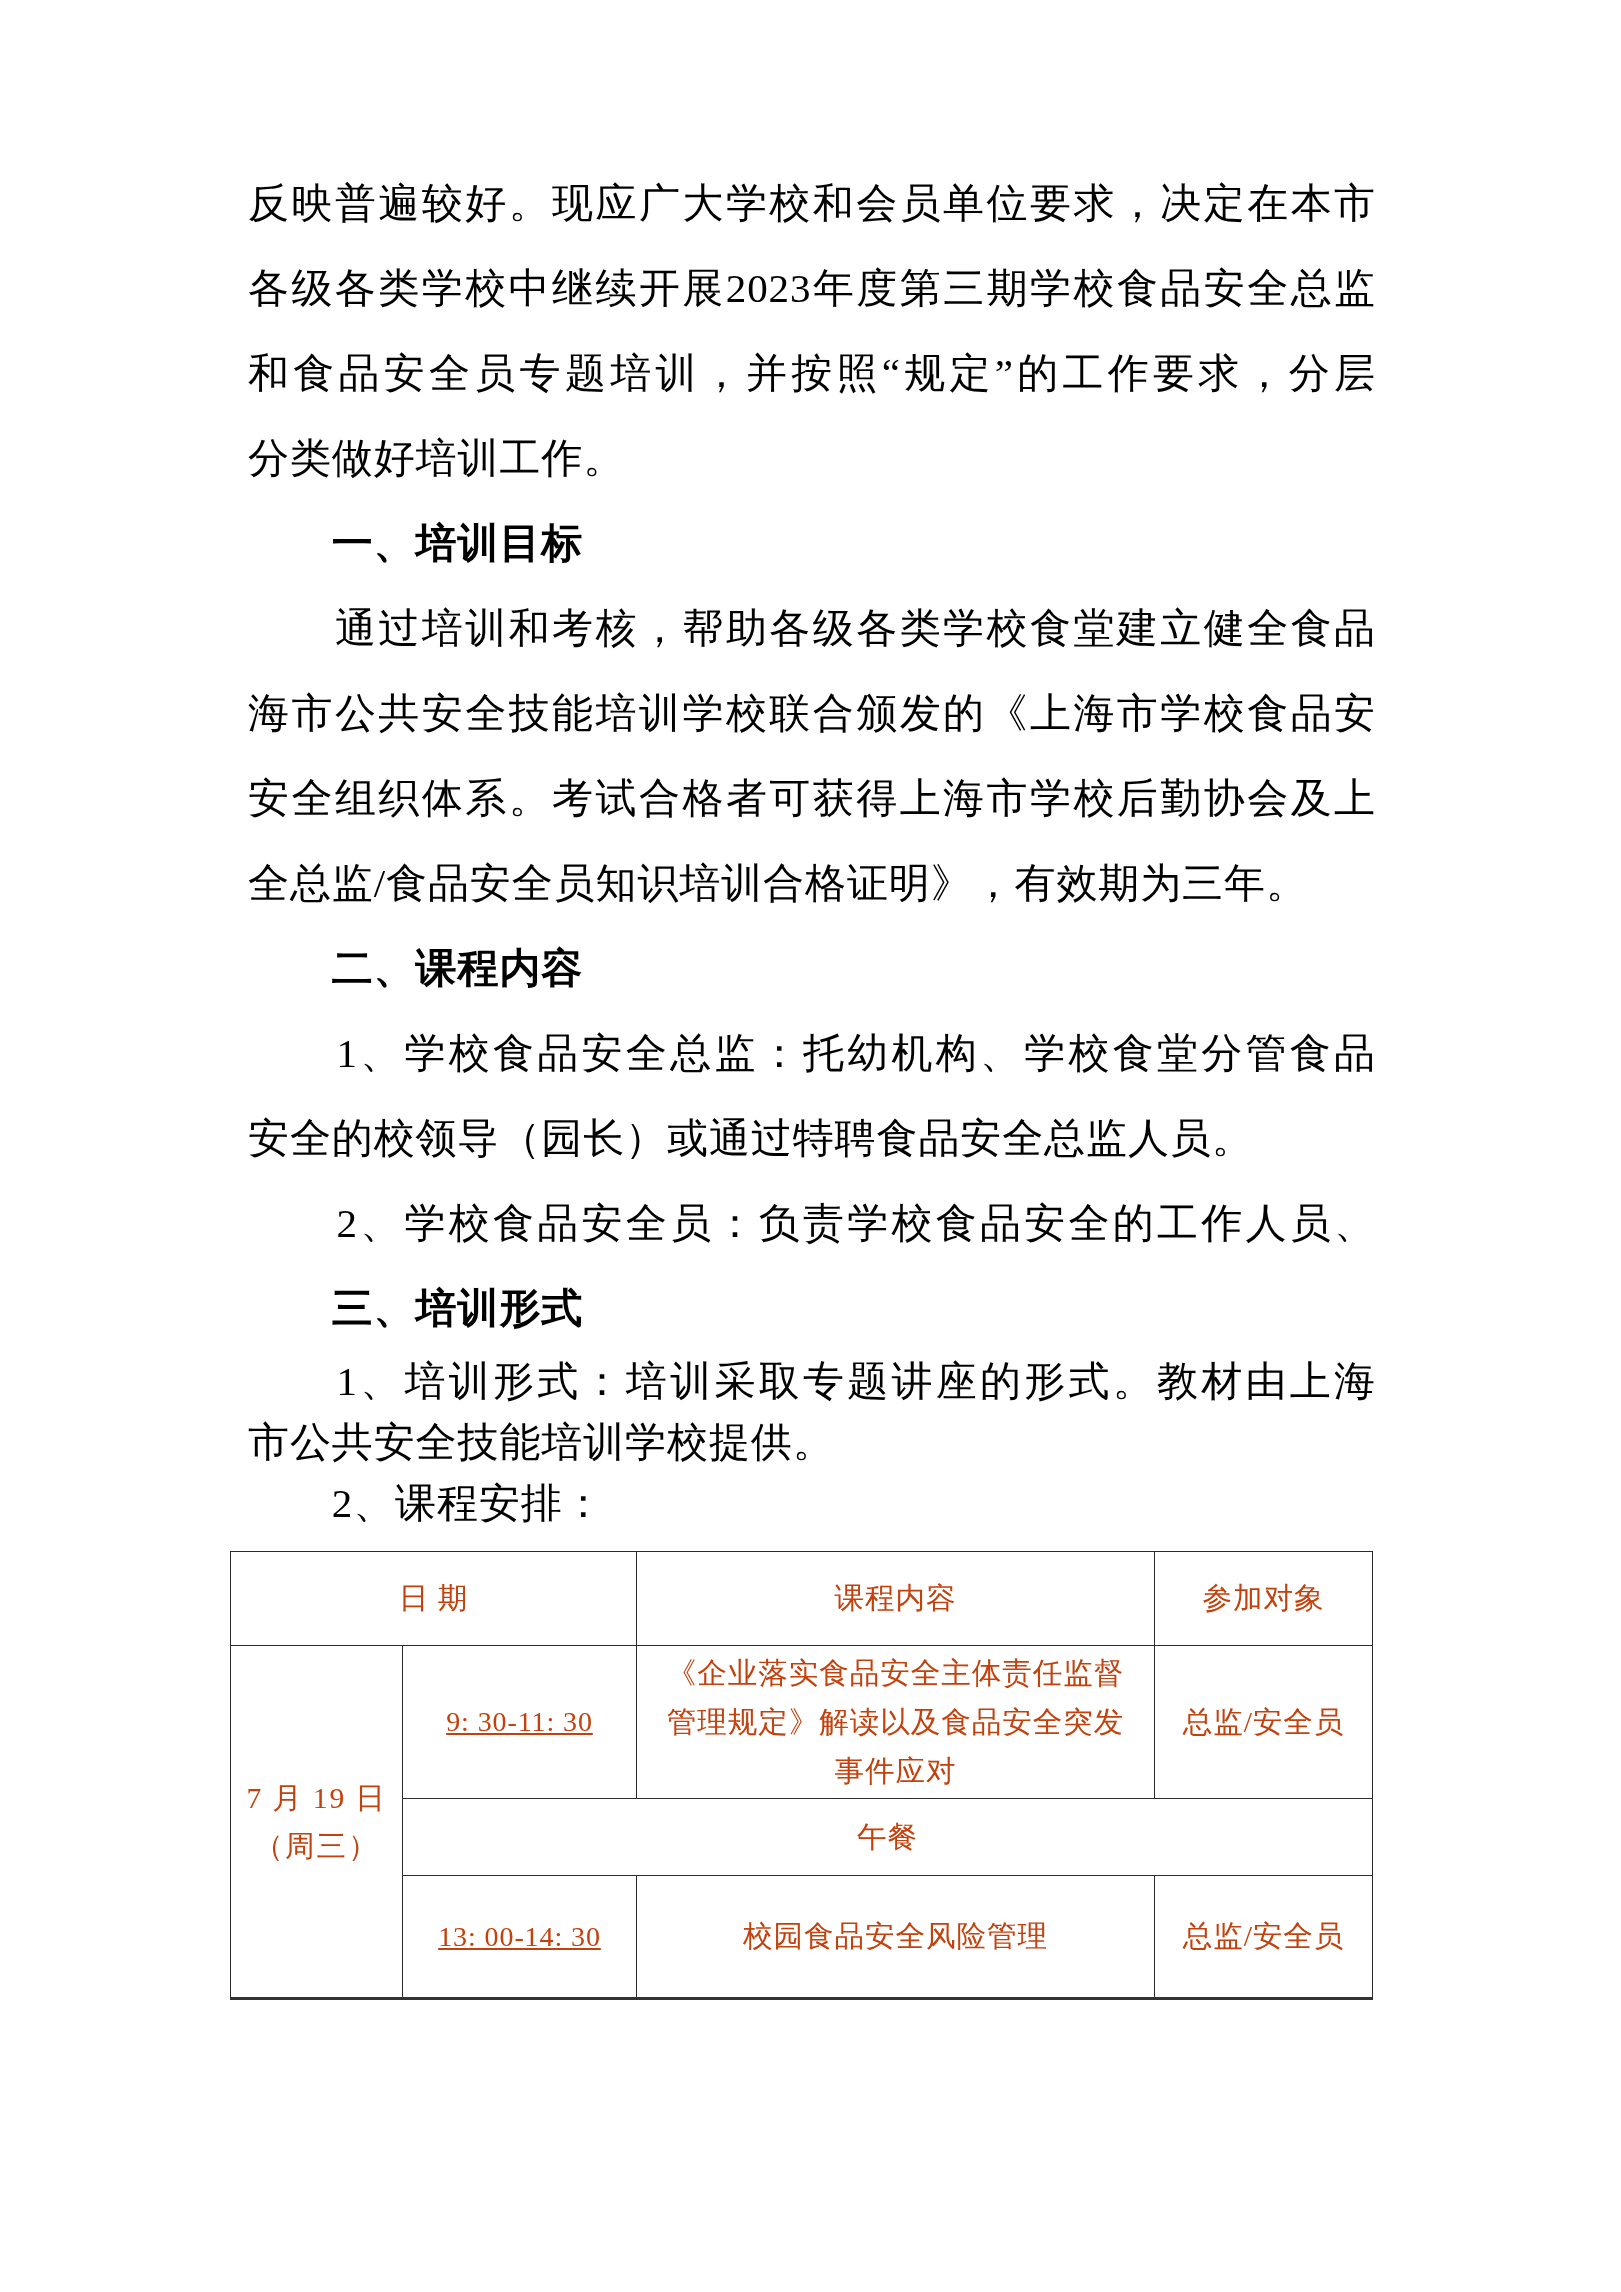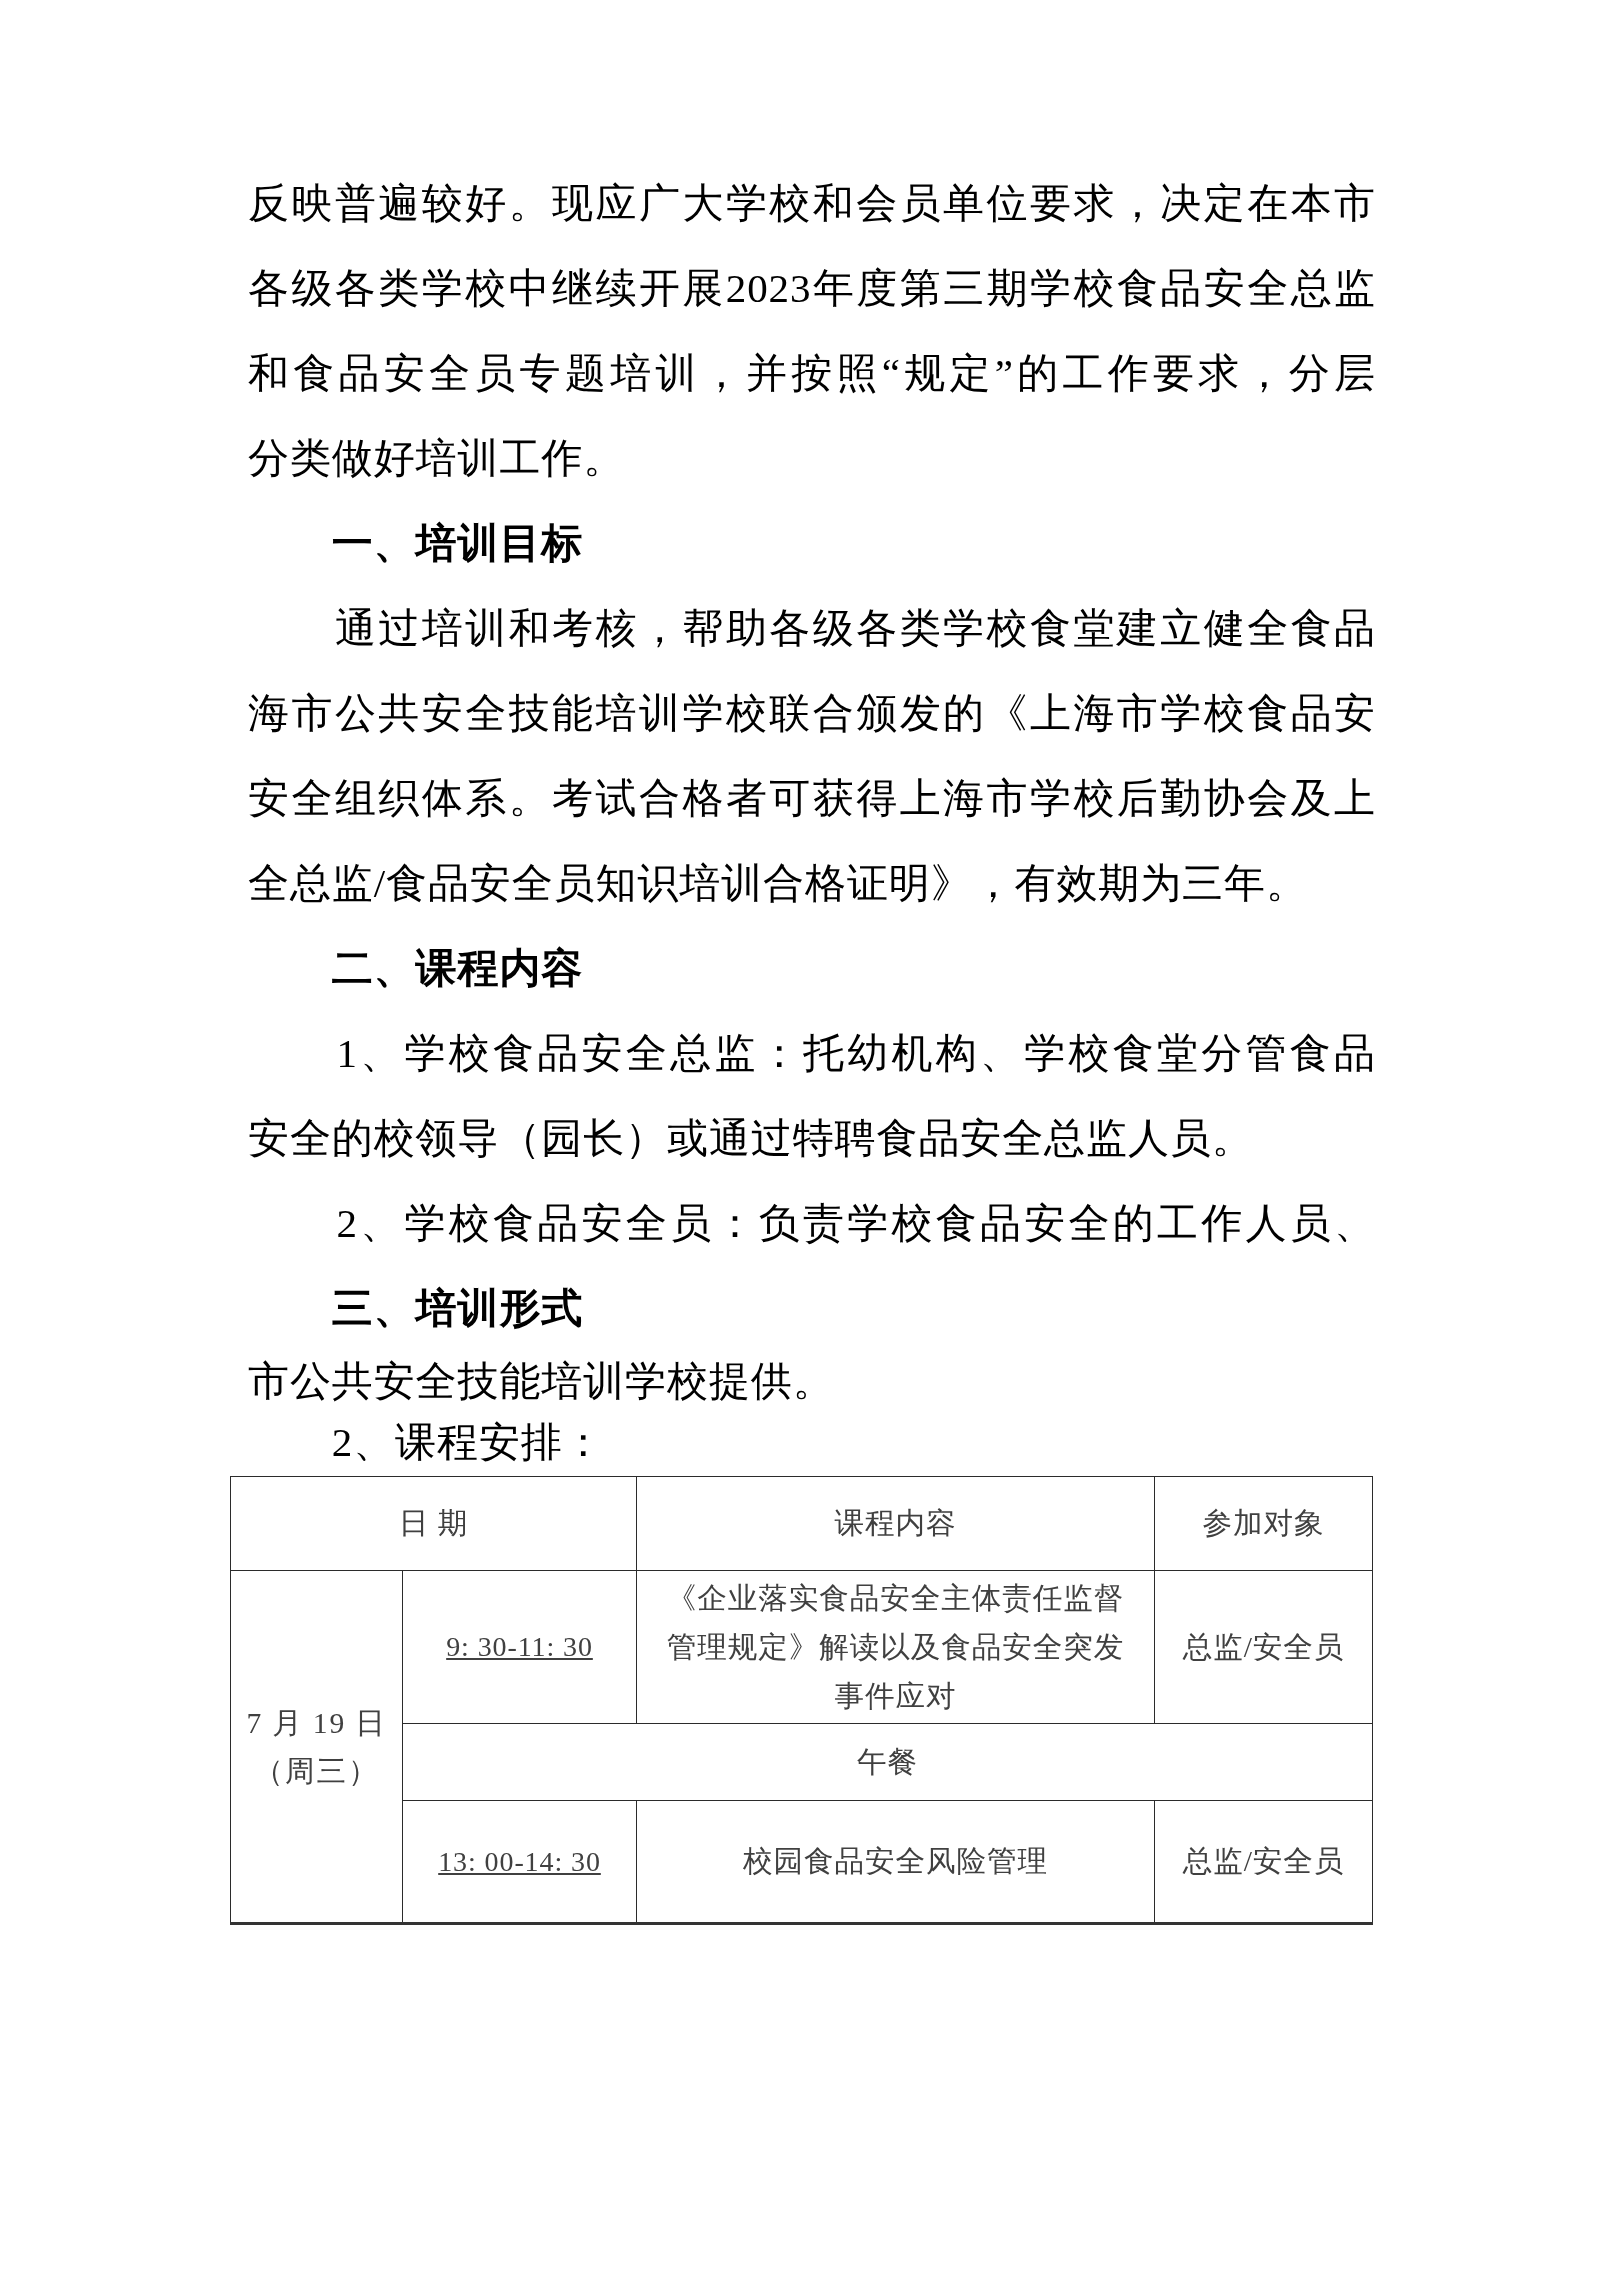--- a/index.html
+++ b/index.html
@@ -38,23 +38,23 @@
     text-align-last:left;
   }
   .tight .line{
     line-height:61px;
     height:61px;
   }
   table.course-table{
     border-collapse:collapse;
     table-layout:fixed;
     width:1141px;
-    margin:3px 0 0 -18px;
+    margin:17px 0 0 -18px;
     font-size:29.6px;
-    color:#404040;
+    color:#c2410c;
   }
   table.course-table td{
     border:1.8px solid #2b2b2b;
     text-align:center;
     vertical-align:middle;
     padding:0;
     letter-spacing:0.9px;
   }
   table.course-table{border-bottom:3.6px solid #333;}
   tr.row-head{height:94px;}
@@ -88,20 +88,21 @@
     <div class="line heading">　　二、课程内容</div>
 
     <div class="line fill">　　1、学校食品安全总监：托幼机构、学校食堂分管食品</div>
     <div class="line">安全的校领导（园长）或通过特聘食品安全总监人员。</div>
 
     <div class="line fill">　　2、学校食品安全员：负责学校食品安全的工作人员、</div>
 
     <div class="line heading">　　三、培训形式</div>
 
     <div class="tight">
+      <div class="line fill">　　1、培训形式：培训采取专题讲座的形式。教材由上海</div>
       <div class="line">市公共安全技能培训学校提供。</div>
       <div class="line">　　2、课程安排：</div>
     </div>
 
     <table class="course-table">
       <colgroup>
         <col style="width:172px">
         <col style="width:234px">
         <col style="width:518px">
         <col style="width:218px">

